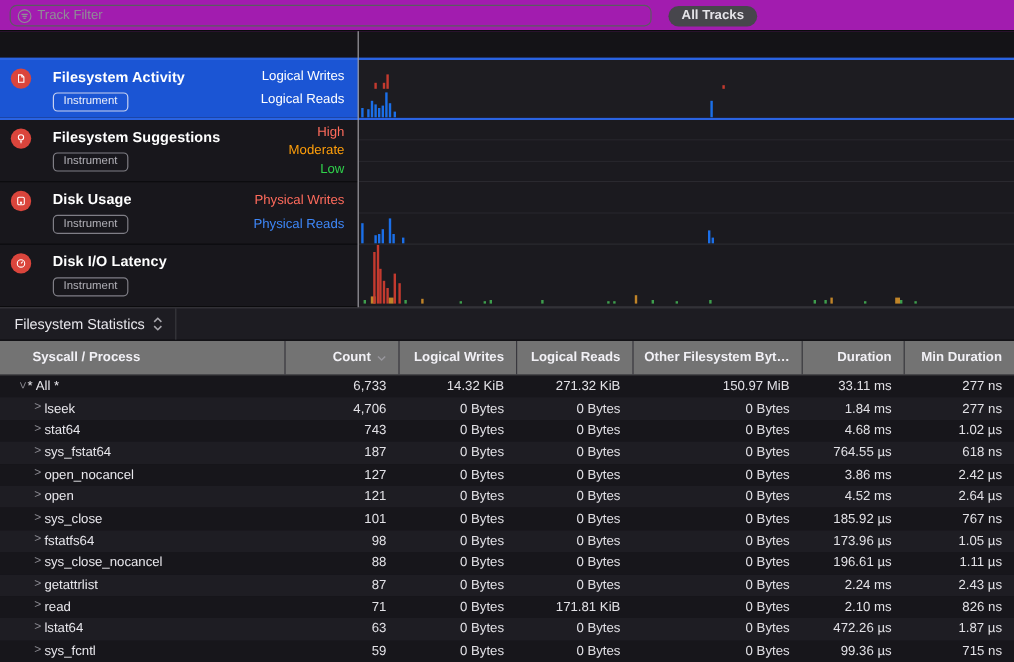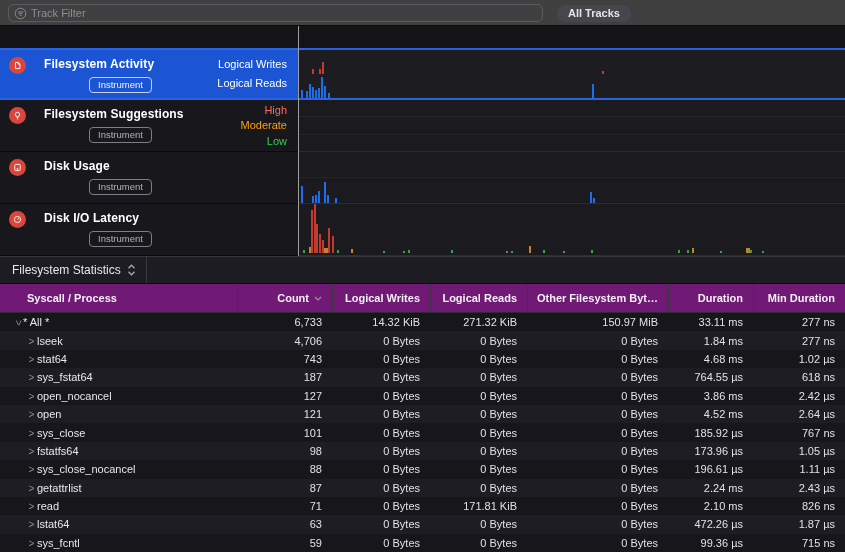--- a/index.html
+++ b/index.html
@@ -2,21 +2,21 @@
 <html><head>
 <meta charset="utf-8">
 <style>
   html,body { margin:0; padding:0; background:#141317; }
   .app { position:relative; width:845px; height:552px; overflow:hidden;
          background:#141317; font-family:"Liberation Sans","DejaVu Sans",sans-serif;
          color:#e8e7ec; -webkit-font-smoothing:antialiased; }
 
   
   .toolbar { position:absolute; top:0; left:0; right:0; height:26px;
-             background:#404040; border-bottom:1px solid #0a0a0c; box-sizing:border-box; }
+             background:#a21caf; border-bottom:1px solid #0a0a0c; box-sizing:border-box; }
   .filter-field { position:absolute; left:8px; top:4px; width:535px; height:18px;
                   border:1px solid #5c5b61; border-radius:6px; box-sizing:border-box;
                   display:flex; align-items:center; }
   .filter-field input { flex:1; background:transparent; border:none; outline:none;
                   color:#dcdbe0; font-size:11px; padding:0 6px 0 4px;
                   font-family:"Liberation Sans","DejaVu Sans",sans-serif; }
   .filter-field input::placeholder { color:#8f8e95; }
   .filter-icon { margin-left:5px; flex:0 0 auto; display:block; }
   .all-tracks { position:absolute; left:557px; top:5px; height:17px; padding:0 11px;
                 background:#47464c; color:#e4e3e8; border:none; border-radius:9px;
@@ -41,54 +41,54 @@
   .lanes { position:absolute; inset:0; display:flex; flex-direction:column; }
   .lane { position:relative; flex:1; }
   .lane.divided { border-bottom:1px solid #26252b; }
   .bar { position:absolute; bottom:0; width:2px; }
 
   .ticon { position:absolute; left:9px; top:7px; width:17px; height:17px; border-radius:50%;
            background:#da453c; display:flex; align-items:center; justify-content:center; }
   .tmeta { position:absolute; left:44px; top:7px; }
   .ttitle { font-size:12px; font-weight:700; color:#ffffff; display:block; letter-spacing:.1px; }
   .tbadge { display:inline-block; margin-top:6px; border:1px solid #7f7e86; border-radius:4px;
-            padding:1px 8px 2px; font-size:9.5px; color:#b3b2b9;margin-left:45px; }
+            padding:1px 8px 2px; font-size:9.5px; color:#b3b2b9; }
   .selected .tbadge { border-color:#c9d2f0; color:#eef1fc; }
   .tlabels { position:absolute; right:12px; top:0; bottom:0; display:flex; flex-direction:column;
              justify-content:space-evenly; align-items:flex-end; }
   .tlabel { font-size:11px; line-height:1; white-space:nowrap; }
   .c-white { color:#ffffff; } .c-red { color:#ff6b5c; } .c-orange { color:#ff9f0a; }
   .c-green { color:#2fd14b; } .c-blue { color:#3e87f8; }
 
   .vdivider { position:absolute; left:298px; top:26px; width:1px; height:230px;
               background:#9d9ca2; z-index:5; }
 
   
   .stats-bar { position:absolute; top:256px; left:0; right:0; height:28px; background:#1d1c22;
                border-top:1px solid #39383e; border-bottom:1px solid #0c0c0e;
                box-sizing:border-box; display:flex; align-items:center; }
   .stats-select { display:flex; align-items:center; gap:6px; padding:0 10px 0 12px;
                   font-size:12px; color:#e8e7ec; height:100%; border-right:1px solid #39383e; }
 
   
   .table { position:absolute; top:284px; left:0; width:845px; bottom:0; overflow:hidden; }
   .thead, .tr { display:grid; grid-template-columns:237px 95px 98px 97px 141px 85px 92px; }
-  .thead { height:29px; background:#701a75; border-bottom:1px solid #2e2d33;
+  .thead { height:29px; background:#737373; border-bottom:1px solid #2e2d33;
            box-sizing:border-box; font-weight:700; font-size:11px; color:#f2f1f6; }
   .th { display:flex; align-items:center; justify-content:flex-end; padding-right:10px;
         white-space:nowrap; overflow:hidden; box-sizing:border-box; }
   .th.first { justify-content:flex-start; padding-left:27px; }
   .th + .th { border-left:1px solid #39383e; }
   .sort-chevron { margin-left:5px; flex:0 0 auto; }
 
   .tr { height:18.4px; align-items:center; font-size:11px; }
   .tr:nth-child(odd)  { background:#17161b; }
   .tr:nth-child(even) { background:#1e1d23; }
   .td { text-align:right; padding-right:10px; white-space:nowrap; overflow:hidden; color:#e2e1e6; }
-  .td.name { text-align:left; padding-right:0; display:flex; align-items:flex-end; color:#e8e7ec; }
+  .td.name { text-align:left; padding-right:0; display:flex; align-items:flex-start; color:#e8e7ec; }
   .disclosure { color:#8e8d94; font-size:10px; width:11px; flex:0 0 11px; text-align:center;
                 display:inline-block; line-height:1; }
   .disclosure.expanded { transform:rotate(90deg); }
 </style>
 </head>
 <body>
 
 <div class="app">
 
   <div class="toolbar">
@@ -177,20 +177,24 @@
       <div class="track-head">
         <span class="ticon">
           <svg width="11" height="11" viewBox="0 0 16 16" fill="none" stroke="#ffffff" stroke-width="1.3">
             <rect x="4" y="3.5" width="8" height="9" rx="1.5"></rect>
               <circle cx="8" cy="10" r="0.8" fill="#ffffff"></circle>
           </svg>
         </span>
         <div class="tmeta">
           <span class="ttitle">Disk Usage</span>
           <span class="tbadge">Instrument</span>
+        </div>
+        <div class="tlabels">
+          <span class="tlabel c-red">Physical Writes</span>
+          <span class="tlabel c-blue">Physical Reads</span>
         </div>
       </div>
       <div class="track-graph">
         <div class="lanes">
           <div class="lane divided"></div>
           <div class="lane">
               <div class="bar" style="left: 2px; width: 2px; bottom: 0px; height: 17px; background: rgb(27, 111, 232);"></div>
               <div class="bar" style="left: 13px; width: 2px; bottom: 0px; height: 7px; background: rgb(27, 111, 232);"></div>
               <div class="bar" style="left: 16px; width: 2px; bottom: 0px; height: 8px; background: rgb(27, 111, 232);"></div>
               <div class="bar" style="left: 19px; width: 2px; bottom: 0px; height: 12px; background: rgb(27, 111, 232);"></div>

